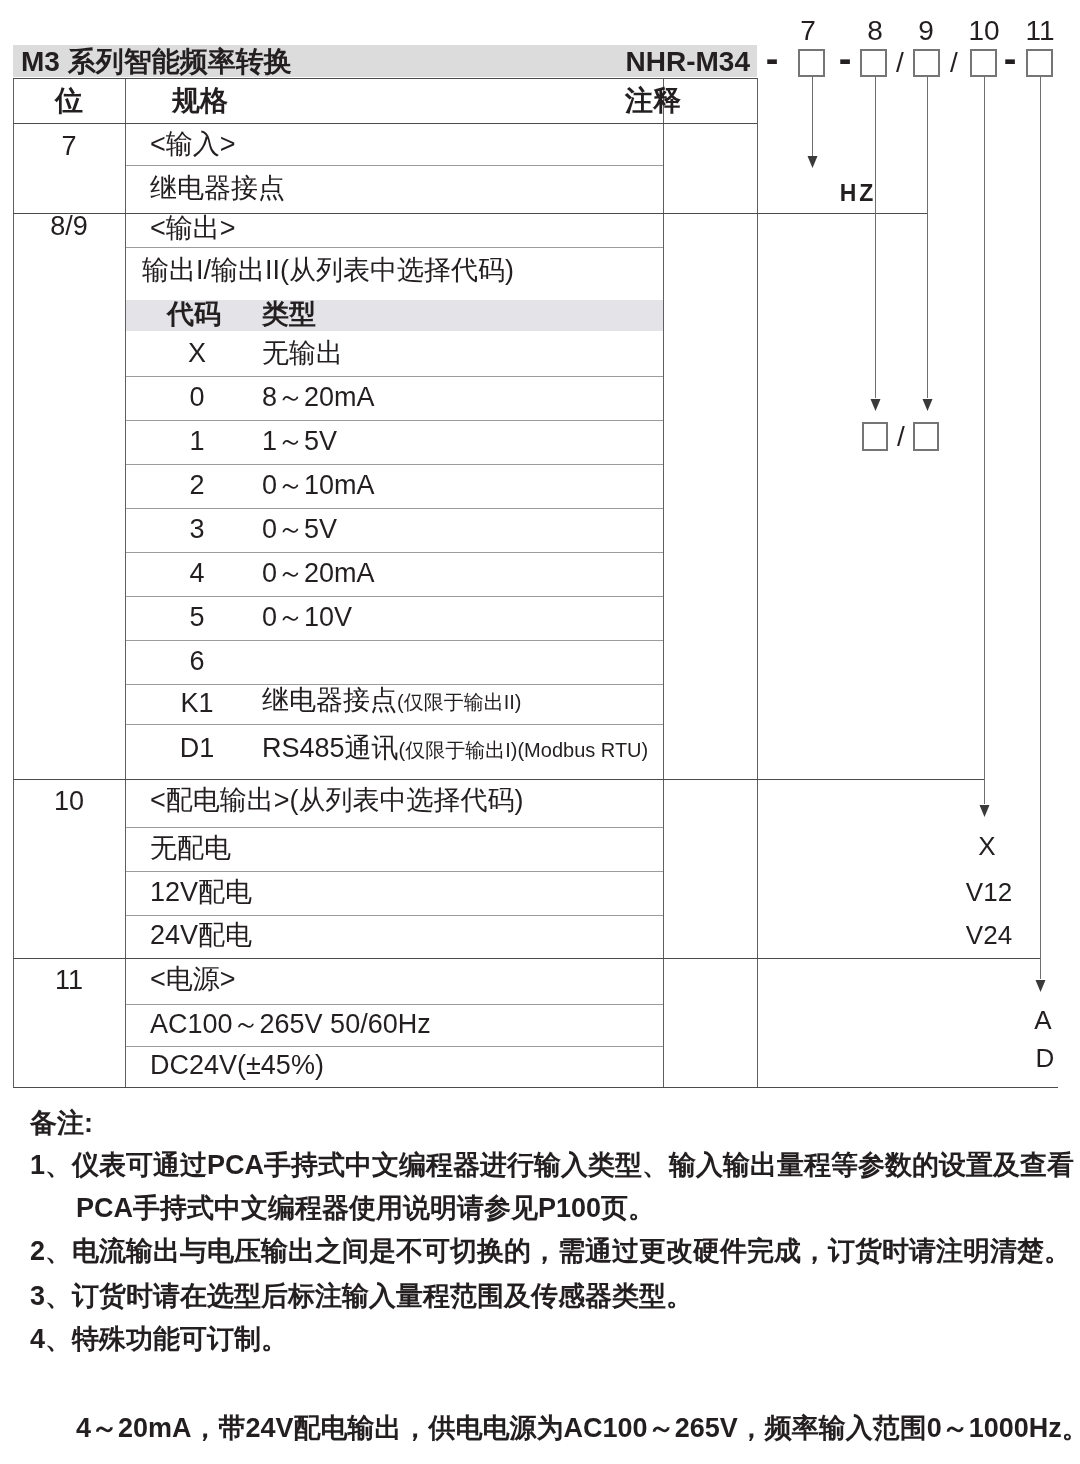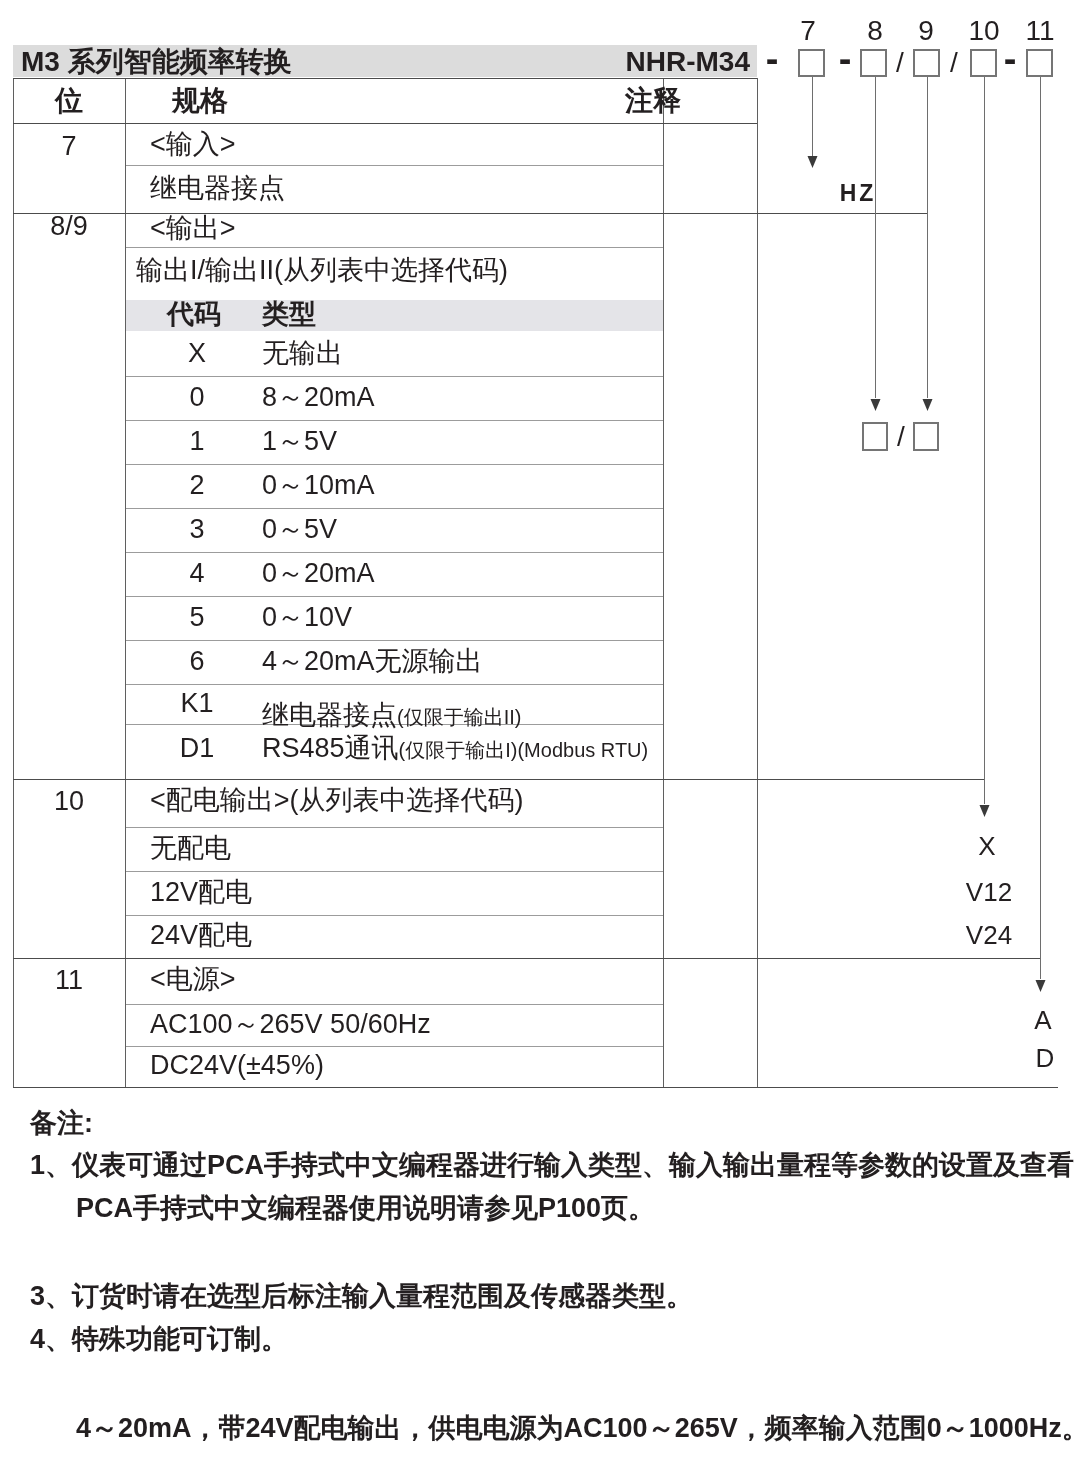--- a/index.html
+++ b/index.html
@@ -100,44 +100,43 @@
   <span class="t b f28" style="left:172px;top:101px">规格</span>
   <span class="t b f28 ctr" style="left:653px;top:101px">注释</span>
 
   <span class="t ctr" style="left:69px;top:147px">7</span>
   <span class="t" style="left:150px;top:145px">&lt;输入&gt;</span>
   <span class="t" style="left:150px;top:189px">继电器接点</span>
   <span class="t hz ctr" style="left:858px;top:193px">HZ</span>
 
   <span class="t ctr" style="left:69px;top:227px">8/9</span>
   <span class="t" style="left:150px;top:229px">&lt;输出&gt;</span>
-  <span class="t" style="left:136px;top:271px">输出I/输出II(从列表中选择代码)</span>
+  <span class="t" style="left:142px;top:271px">输出I/输出II(从列表中选择代码)</span>
 
   <div class="band"></div>
   <span class="t b" style="left:167px;top:315px">代码</span>
   <span class="t b" style="left:262px;top:315px">类型</span>
 
   <span class="t ctr" style="left:197px;top:354px">X</span>
   <span class="t" style="left:262px;top:354px">无输出</span>
   <span class="t ctr" style="left:197px;top:398px">0</span>
   <span class="t" style="left:262px;top:398px">8～20mA</span>
   <span class="t ctr" style="left:197px;top:442px">1</span>
   <span class="t" style="left:262px;top:442px">1～5V</span>
   <span class="t ctr" style="left:197px;top:486px">2</span>
   <span class="t" style="left:262px;top:486px">0～10mA</span>
   <span class="t ctr" style="left:197px;top:530px">3</span>
   <span class="t" style="left:262px;top:530px">0～5V</span>
   <span class="t ctr" style="left:197px;top:574px">4</span>
   <span class="t" style="left:262px;top:574px">0～20mA</span>
   <span class="t ctr" style="left:197px;top:618px">5</span>
   <span class="t" style="left:262px;top:618px">0～10V</span>
   <span class="t ctr" style="left:197px;top:662px">6</span>
-  <span class="t" style="left:262px;top:662px">4～20mA无源输出</span>
   <span class="t ctr" style="left:197px;top:704px">K1</span>
-  <span class="t" style="left:262px;top:716px"><span>继电器接点</span><span class="sm">(仅限于输出II)</span></span>
+  <span class="t" style="left:262px;top:701px"><span>继电器接点</span><span class="sm">(仅限于输出II)</span></span>
   <span class="t ctr" style="left:197px;top:749px">D1</span>
   <span class="t" style="left:262px;top:749px"><span>RS485通讯</span><span class="sm">(仅限于输出I)(Modbus RTU)</span></span>
 
   <div class="sqbox" style="left:862px;top:422px;width:26px;height:29px"></div>
   <span class="t slash ctr" style="left:901px;top:437px">/</span>
   <div class="sqbox" style="left:913px;top:422px;width:26px;height:29px"></div>
 
   <span class="t ctr" style="left:69px;top:802px">10</span>
   <span class="t" style="left:150px;top:801px">&lt;配电输出&gt;(从列表中选择代码)</span>
   <span class="t" style="left:150px;top:849px">无配电</span>
@@ -150,17 +149,18 @@
   <span class="t ctr" style="left:69px;top:981px">11</span>
   <span class="t" style="left:150px;top:980px">&lt;电源&gt;</span>
   <span class="t" style="left:150px;top:1025px">AC100～265V 50/60Hz</span>
   <span class="t" style="left:150px;top:1066px">DC24V(±45%)</span>
   <span class="t f26 ctr" style="left:1043px;top:1021px">A</span>
   <span class="t f26 ctr" style="left:1045px;top:1059px">D</span>
 
   <span class="t b" style="left:30px;top:1124px">备注:</span>
   <span class="t b" style="left:30px;top:1166px">1、仪表可通过PCA手持式中文编程器进行输入类型、输入输出量程等参数的设置及查看，</span>
   <span class="t b" style="left:76px;top:1209px">PCA手持式中文编程器使用说明请参见P100页。</span>
+  <span class="t b" style="left:30px;top:1252px">2、电流输出与电压输出之间是不可切换的，需通过更改硬件完成，订货时请注明清楚。</span>
   <span class="t b" style="left:30px;top:1297px">3、订货时请在选型后标注输入量程范围及传感器类型。</span>
   <span class="t b" style="left:30px;top:1340px">4、特殊功能可订制。</span>
   <span class="t b" style="left:76px;top:1429px">4～20mA，带24V配电输出，供电电源为AC100～265V，频率输入范围0～1000Hz。</span>
 
 </div>
 
 </body></html>

